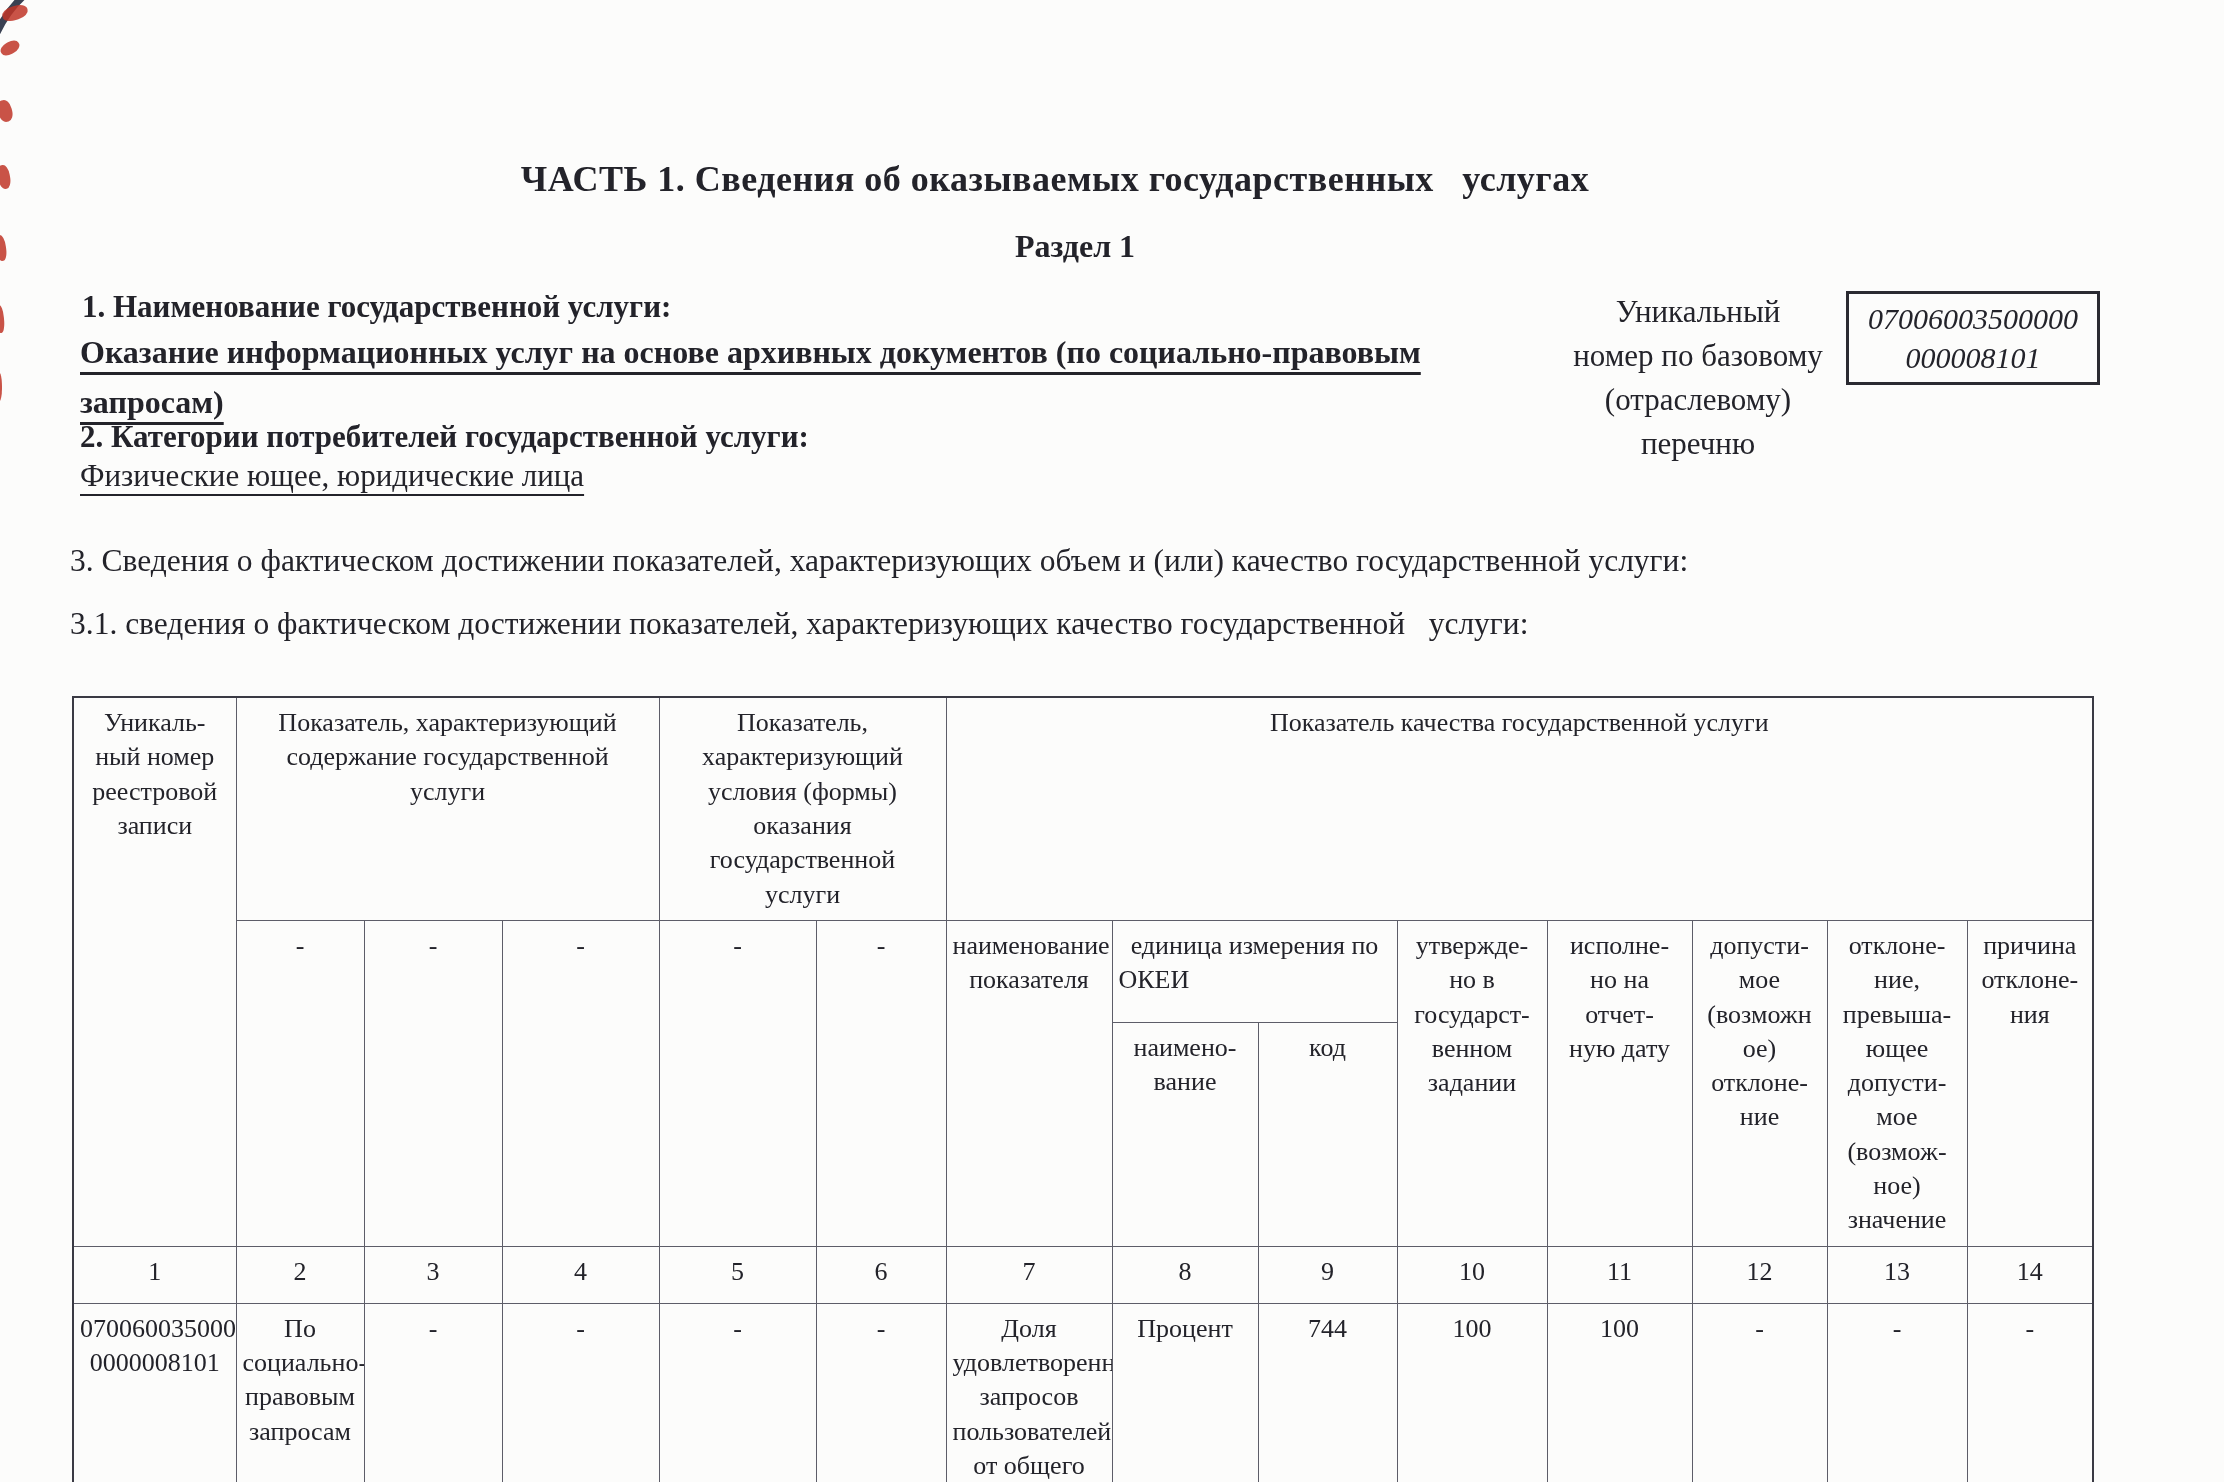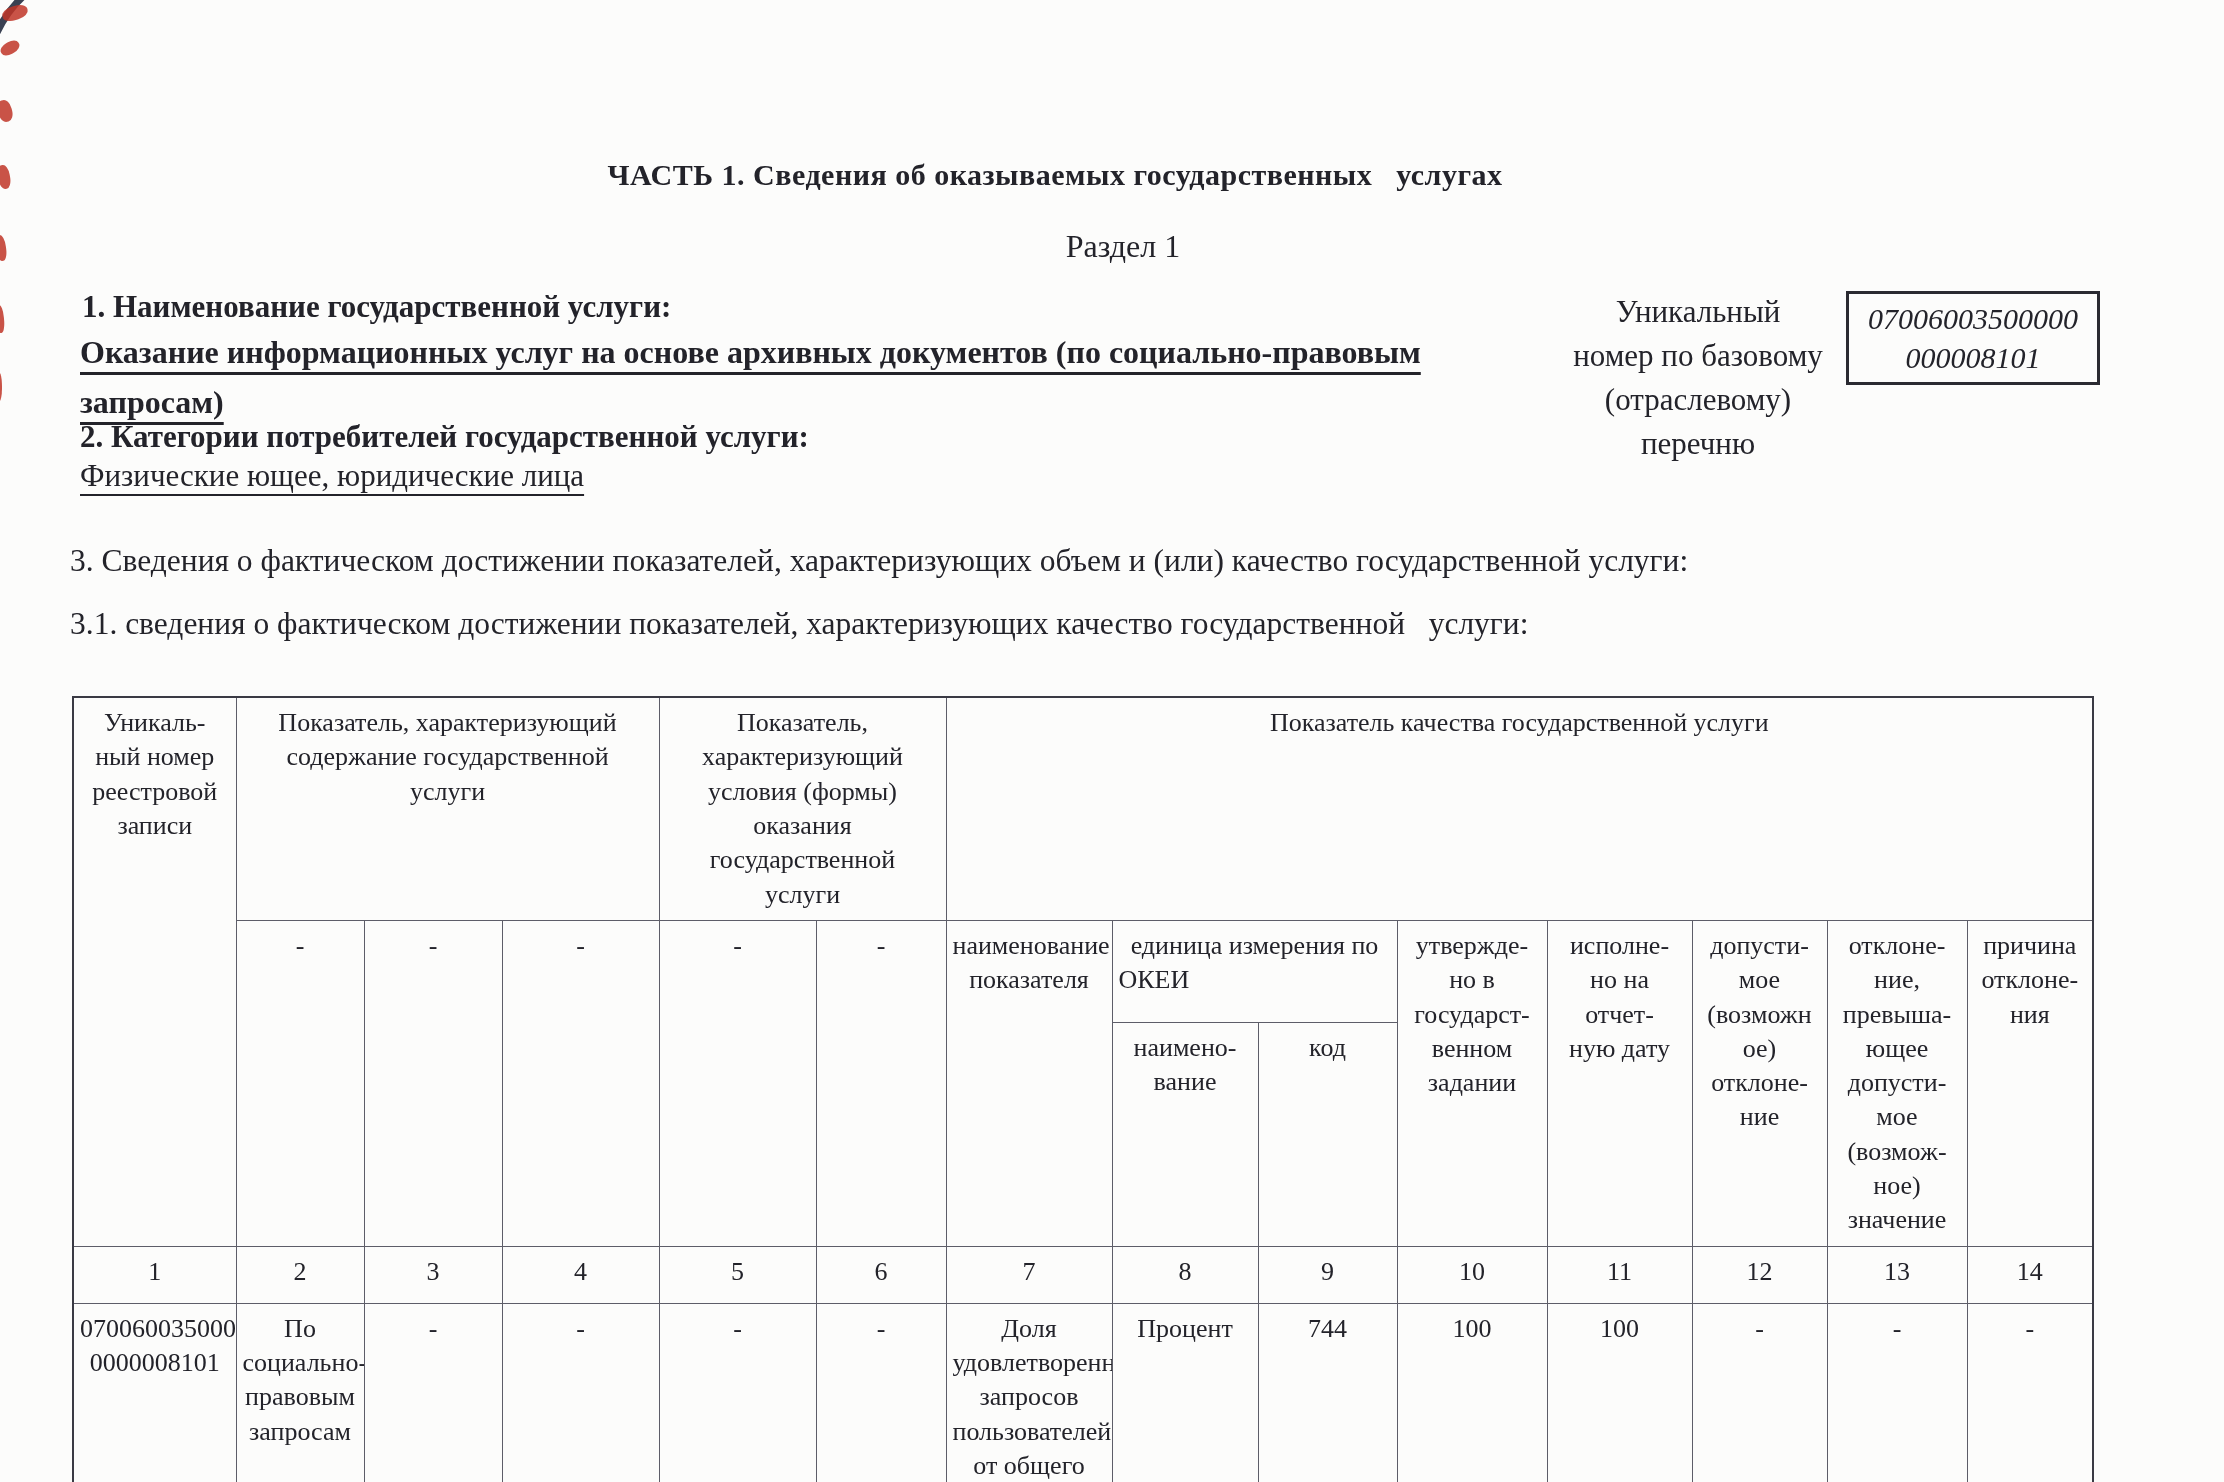--- a/index.html
+++ b/index.html
@@ -13,22 +13,22 @@
   }
   .abs{position:absolute;}
   .prewrap{white-space:pre-wrap;}
   .preline{white-space:pre-line;}
 
   
   .corner-arc{position:absolute;left:-6px;top:-8px;}
   .scan-mark{position:absolute;background:#bf3527;opacity:.85;border-radius:45%;}
 
   
-  .doc-title{left:0;top:158px;width:2110px;text-align:center;font-size:30px;font-weight:bold;letter-spacing:.5px;}
-  .doc-section{left:0;top:228px;width:2150px;text-align:center;font-size:32px;font-weight:normal;padding-left:48px;}
+  .doc-title{left:0;top:158px;width:2110px;text-align:center;font-size:36px;font-weight:bold;letter-spacing:.5px;}
+  .doc-section{left:0;top:228px;width:2150px;text-align:center;font-size:32px;font-weight:bold;}
 
   
   .p-label{font-size:31px;line-height:1.35;font-weight:bold;}
   .item1-label{left:82px;top:286px;}
   .item1-value{left:80px;top:328px;width:1430px;font-size:32px;font-weight:bold;line-height:1.55;
     text-decoration:underline;text-decoration-thickness:3px;text-underline-offset:9px;}
   .item2-label{left:80px;top:416px;}
   .item2-value{left:80px;top:458px;font-size:31px;
     text-decoration:underline;text-decoration-thickness:2px;text-underline-offset:8px;}
   .unique-label{left:1548px;top:290px;width:300px;text-align:center;font-size:31px;line-height:1.42;}

